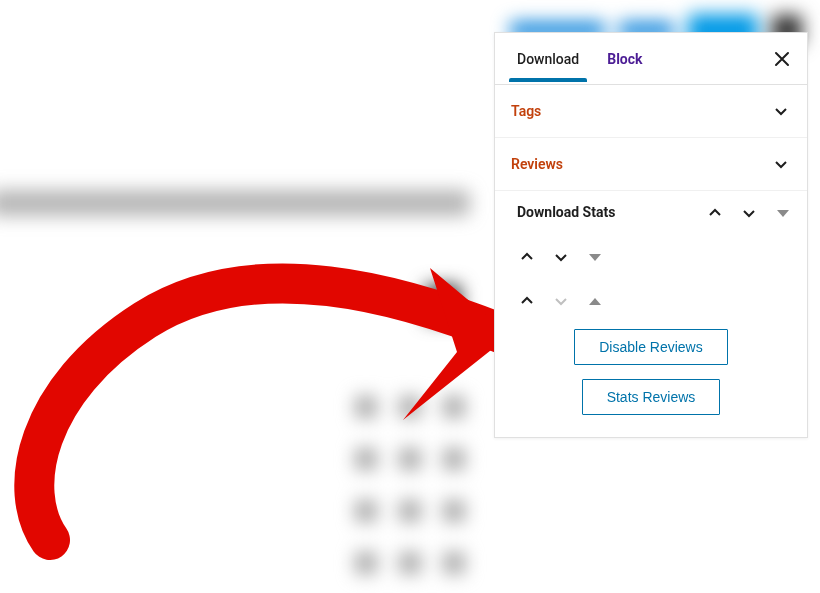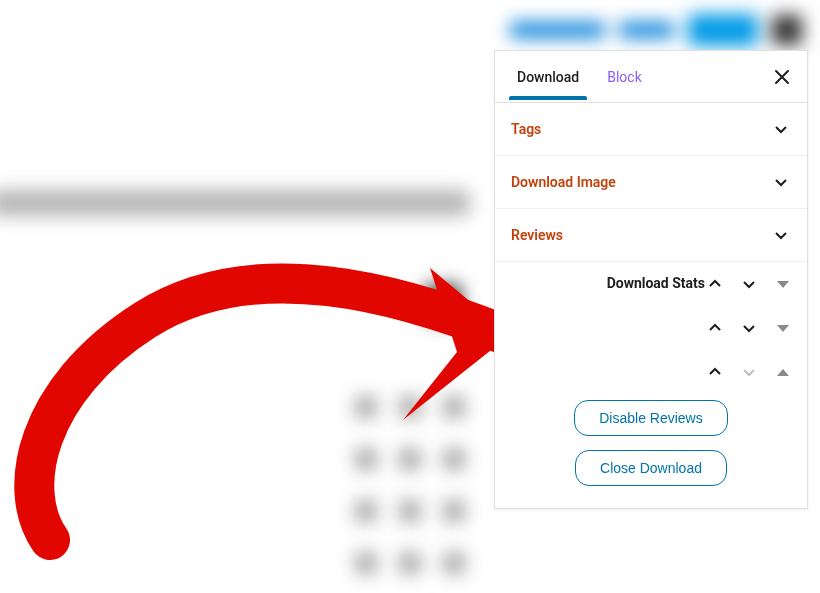--- a/index.html
+++ b/index.html
@@ -84,21 +84,21 @@
     top: 240px;
     width: 520px;
     height: 320px;
     z-index: 2;
     pointer-events: none;
   }
 
   
   .panel {
     position: absolute;
-    top: 50px;
+    top: 32px;
     right: 12px;
     width: 312px;
     background: #ffffff;
     border: 1px solid #e0e0e0;
     box-shadow: 0 1px 3px rgba(0,0,0,.06);
     z-index: 5;
     font-size: 13px;
     color: #1e1e1e;
   }
 
@@ -110,22 +110,22 @@
     padding: 6px 8px 0 8px;
     border-bottom: 1px solid #e0e0e0;
   }
   .tabs-left {
     display: flex;
     gap: 0;
   }
   .tab {
     padding: 12px 14px 14px 14px;
     font-size: 14px;
-    font-weight: 400;
-    color: #8b5cf6;
+    font-weight: 700;
+    color: #4c1d95;
     cursor: pointer;
     border-bottom: 3px solid transparent;
     position: relative;
   }
   .tab.active {
     color: #1e1e1e;
     font-weight: 500;
   }
   .tab.active::after{
     content:"";
@@ -157,21 +157,21 @@
   .acc-header .title {
     font-weight: 600;
     font-size: 14px;
     color:#c2410c;
   }
 
   
   .meta-item {
     display:flex;
     align-items:center;
-    justify-content:flex-end;
+    justify-content:space-between;
     padding: 12px 14px 12px 22px;
   }
   .meta-item .title {
     font-weight:700;
     font-size:14px;
     color:#1e1e1e;
     max-width:120px;
     line-height:1.25;
   }
   .meta-item .ctrls {
@@ -212,21 +212,21 @@
     flex-direction:column;
     gap:14px;
     align-items:center;
   }
   .outline-btn{
     border:1px solid #0073aa;
     color:#0073aa;
     background:#fff;
     padding:9px 24px;
     font-size:14px;
-    border-radius:14px;
+    border-radius:1px;
     cursor:pointer;
   }
 
   
   .chev { stroke:#1e1e1e; stroke-width:2; fill:none; }
   .chev.muted { stroke:#c0c0c0; }
 
   .meta-left{
     display:flex;
     align-items:center;
@@ -292,28 +292,20 @@
 
   <div class="acc-item">
     <div class="acc-header">
       <span class="title">Tags</span>
       <svg width="20" height="20" viewBox="0 0 20 20">
           <path class="chev" d="M5 8 L10 13 L15 8"></path>
         </svg>
     </div>
   </div>
 
-  <div class="acc-item">
-    <div class="acc-header">
-      <span class="title">Download Image</span>
-      <svg width="20" height="20" viewBox="0 0 20 20">
-          <path class="chev" d="M5 8 L10 13 L15 8"></path>
-        </svg>
-    </div>
-  </div>
 
   <div class="acc-item">
     <div class="acc-header">
       <span class="title">Reviews</span>
       <svg width="20" height="20" viewBox="0 0 20 20">
           <path class="chev" d="M5 8 L10 13 L15 8"></path>
         </svg>
     </div>
   </div>
 
@@ -369,16 +361,16 @@
           </svg>
       </div>
       <div class="ctrl-btn">
         <div class="tri up"></div>
       </div>
     </div>
   </div>
 
   <div class="status-body">
     <button class="outline-btn">Disable Reviews</button>
-    <button class="outline-btn">Close Download</button>
+    <button class="outline-btn">Stats Reviews</button>
   </div>
 
 </div>
 
 </body></html>

